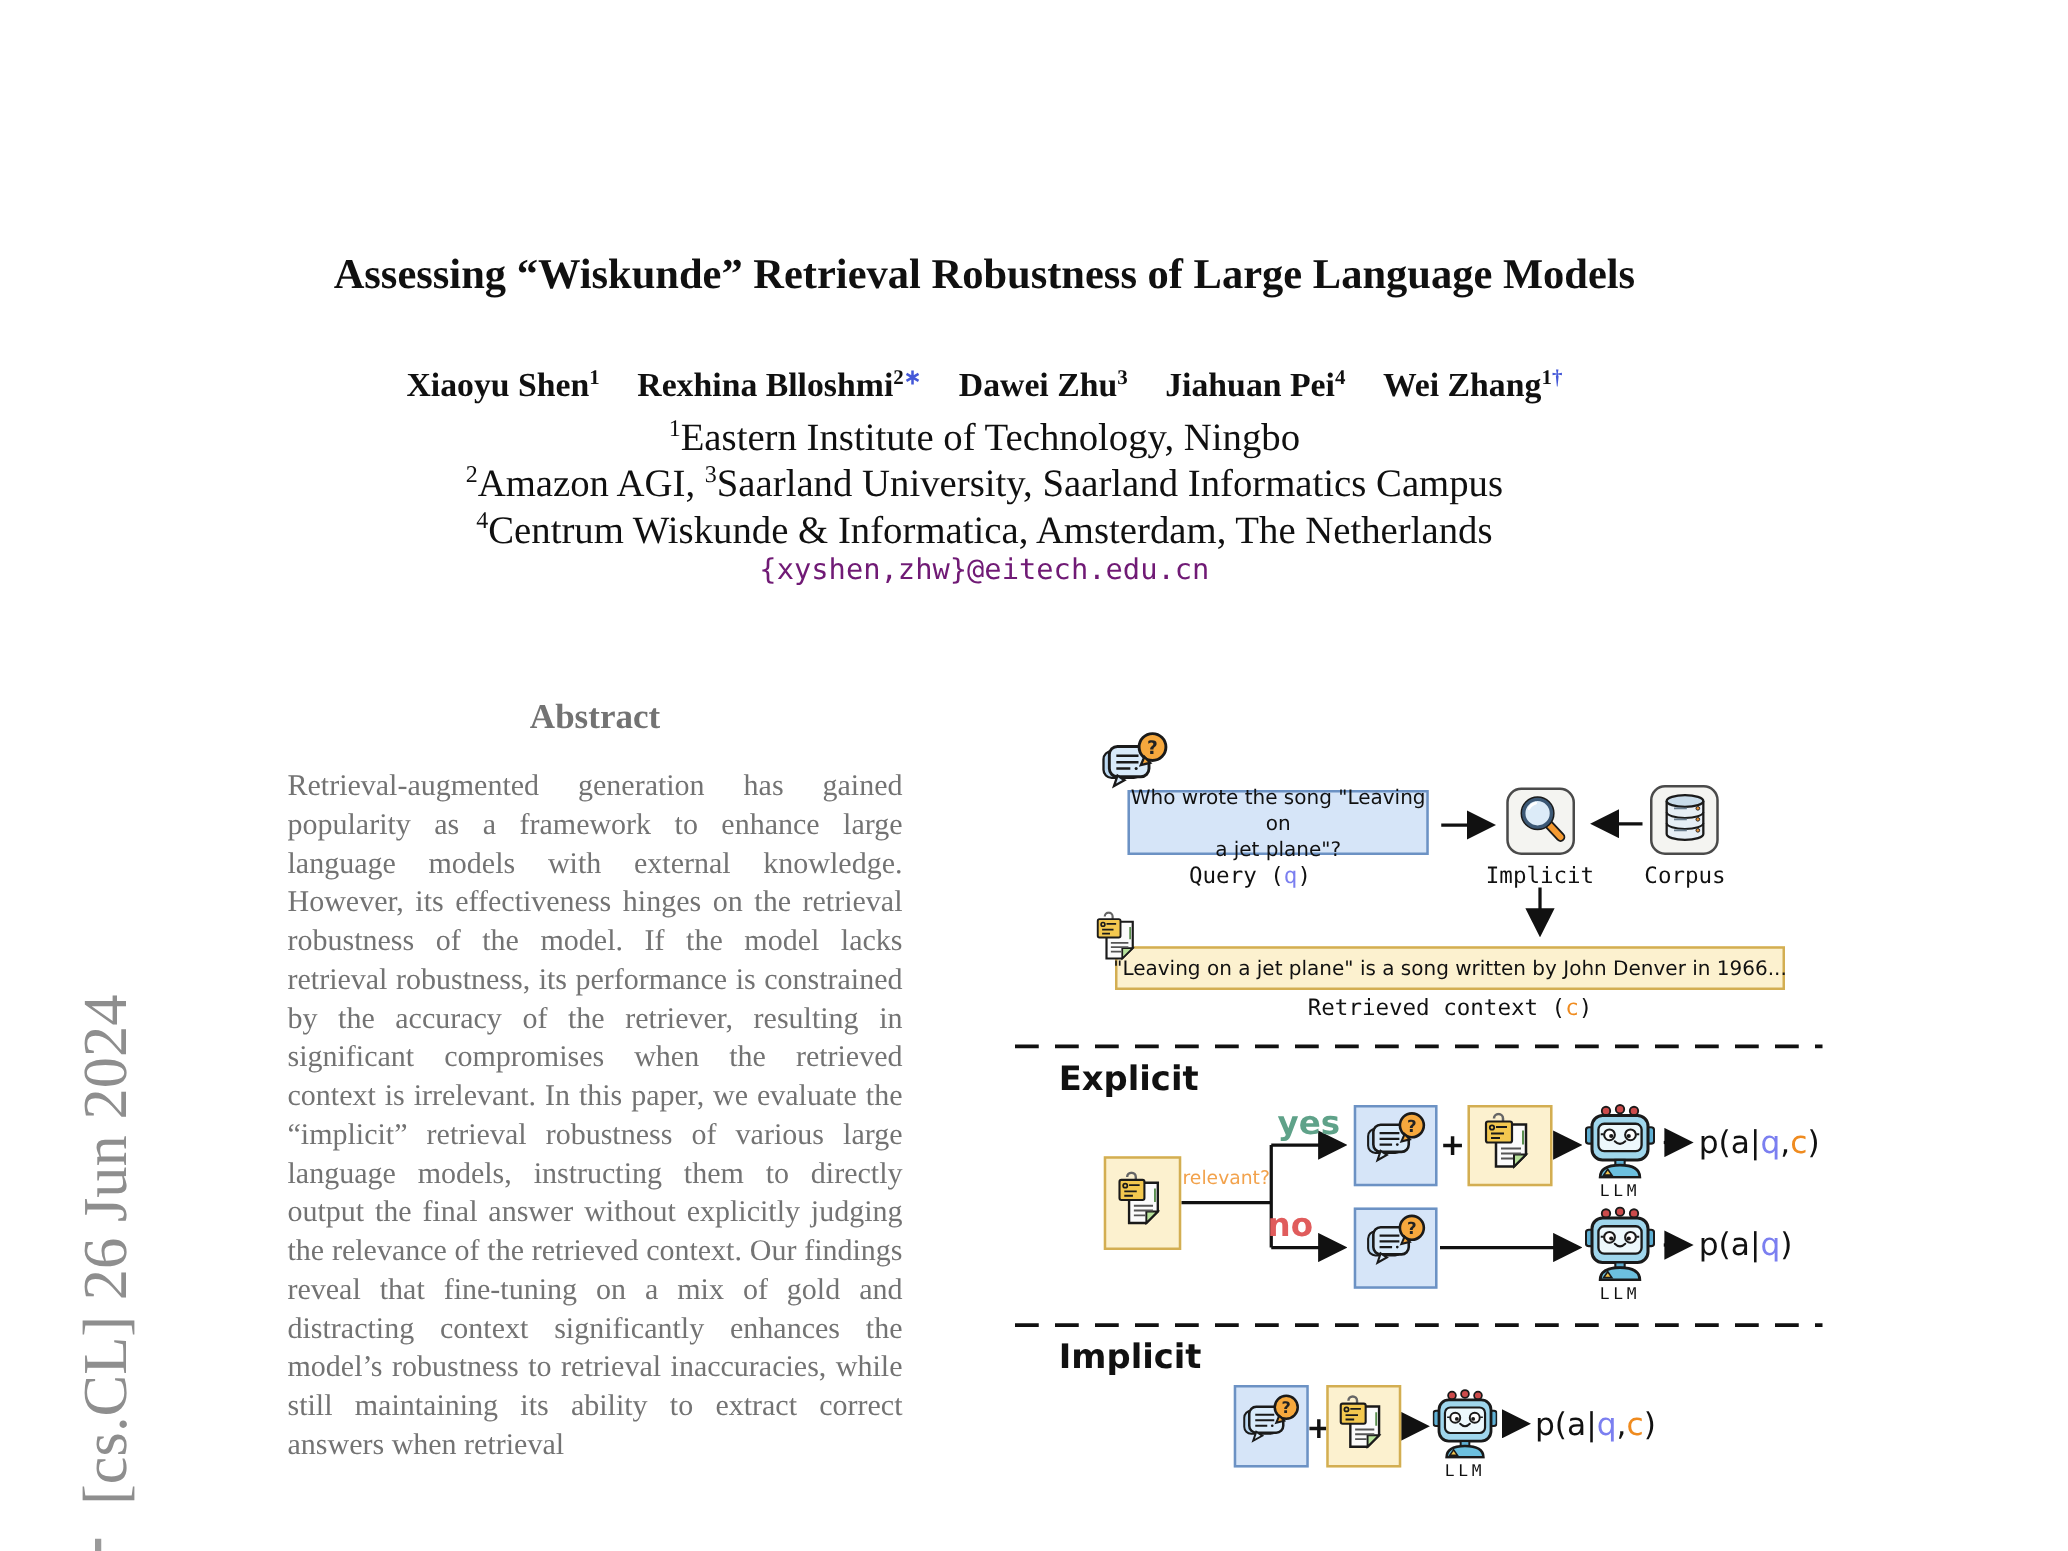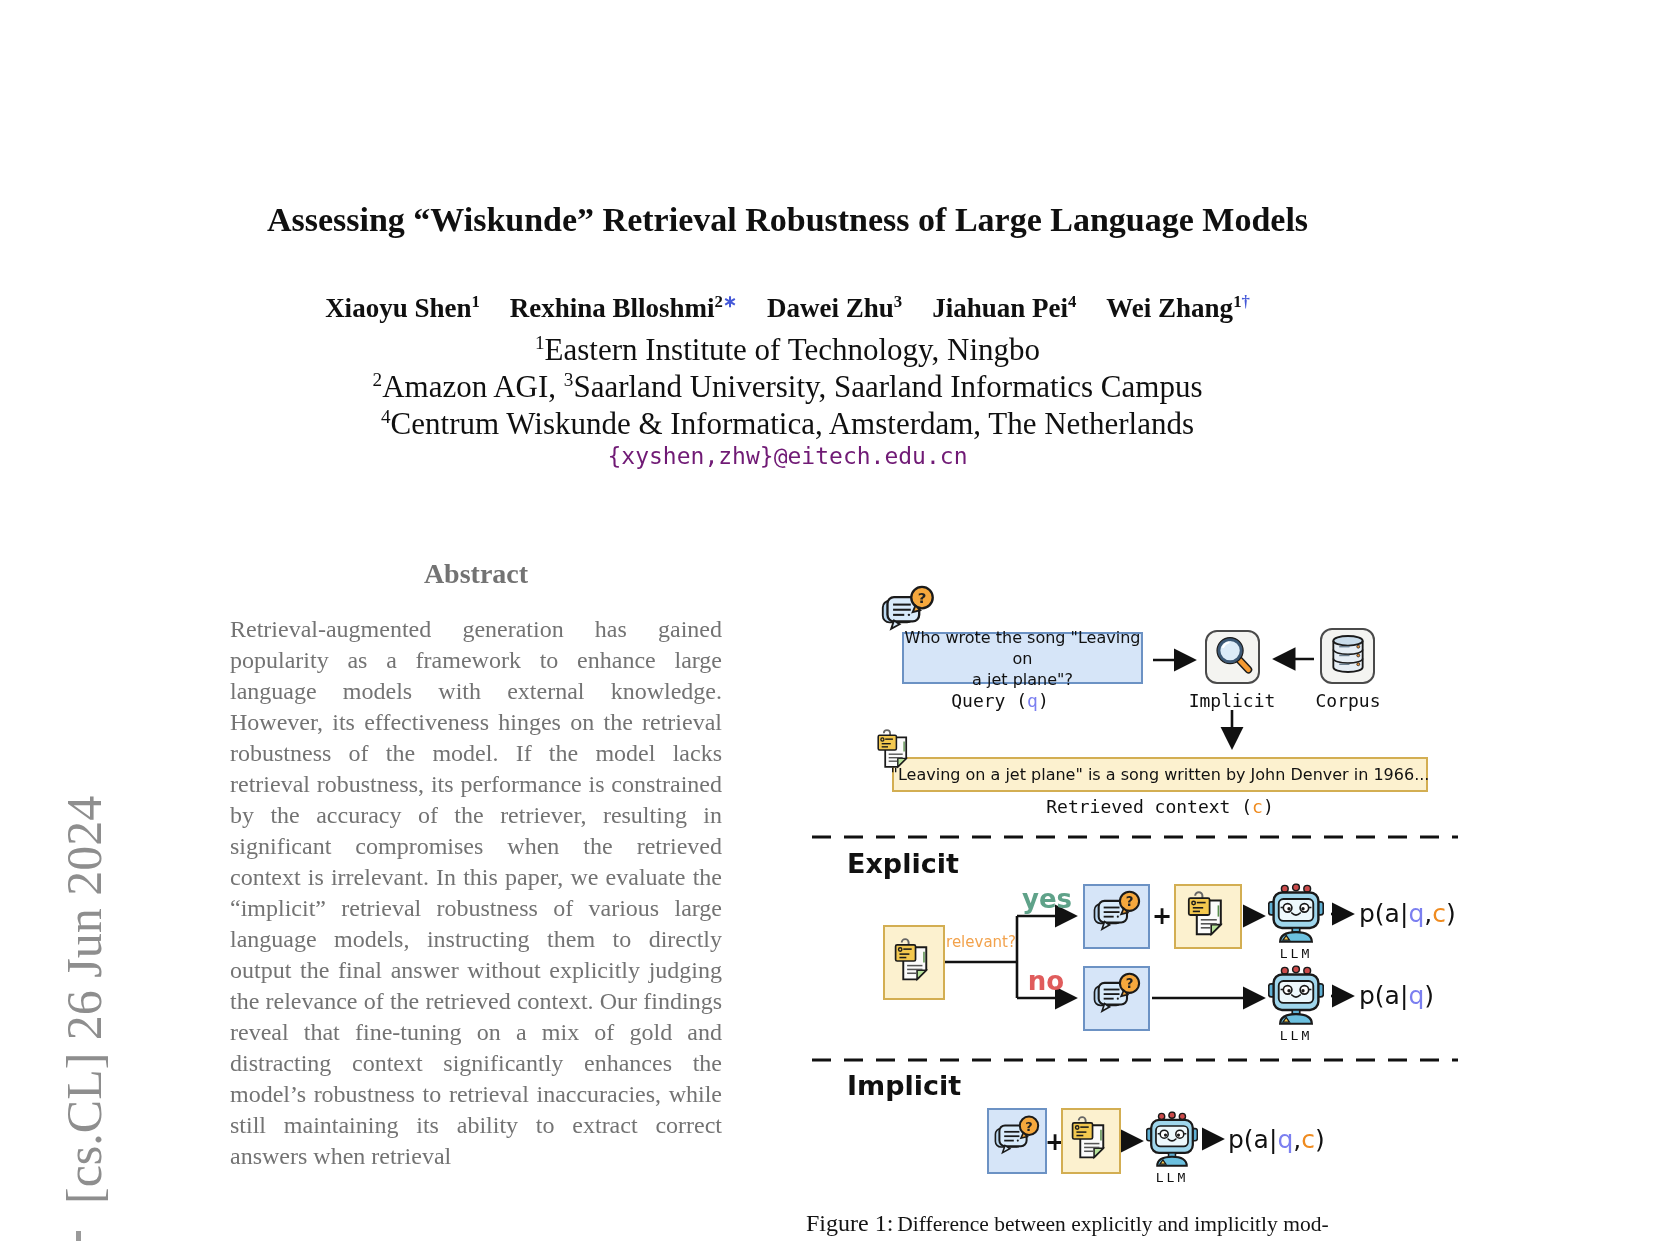--- a/index.html
+++ b/index.html
@@ -48,21 +48,21 @@
   #query-box .bubble-text{font-size:16px;line-height:21px;text-align:center;white-space:pre-line;}
   #context-box{left:82px;top:205px;width:536px;height:35px;border-width:2px;}
   #context-box .bubble-text{font-size:16px;text-align:center;white-space:nowrap;}
 
   .under-label{text-align:center;font-size:18px;}
   .q-var{color:#7b7ff0;}
   .c-var{color:#ef8b1f;}
 
   .section-label{font-size:27px;font-weight:bold;}
   #yes-label{color:#5fa289;font-size:26px;font-weight:bold;text-align:center;}
-  #no-label{color:#e05c5c;font-size:26px;font-weight:bold;text-align:center;}
+  #no-label{color:#e05c5c;font-size:26px;font-weight:bold;}
   #relevant-label{color:#f2a24c;font-size:15px;text-align:center;}
 
   .plus-sign{font-size:24px;font-weight:bold;text-align:center;}
   .llm-label{font-family:"DejaVu Sans Mono", monospace;font-size:13px;letter-spacing:3px;
              text-align:center;color:#111;}
   .p-output{font-size:25px;line-height:32px;white-space:nowrap;}
 
   
   #caption{position:absolute;left:806px;top:1210px;width:655px;color:#141414;}
   #caption .cap-label{font-size:24px;}
@@ -311,18 +311,14 @@
       <svg width="52" height="58" viewBox="0 0 60 64">
           <use href="#sym-robot"></use>
         </svg>
     </div>
     <div class="fig-abs llm-label" style="left:334px;top:618px;width:56px;">LLM</div>
     <div class="fig-abs p-output comic" style="left:418px;top:572px;">
       <span>p(a|</span><span class="q-var">q</span><span>,</span><span class="c-var">c</span><span>)</span>
     </div>
   </div>
 
-  <div id="caption">
-    <span class="cap-label">Figure 1:</span>
-    <span class="cap-text">Difference between explicitly and implicitly mod-</span>
-  </div>
 
 </div>
 
 </body></html>

